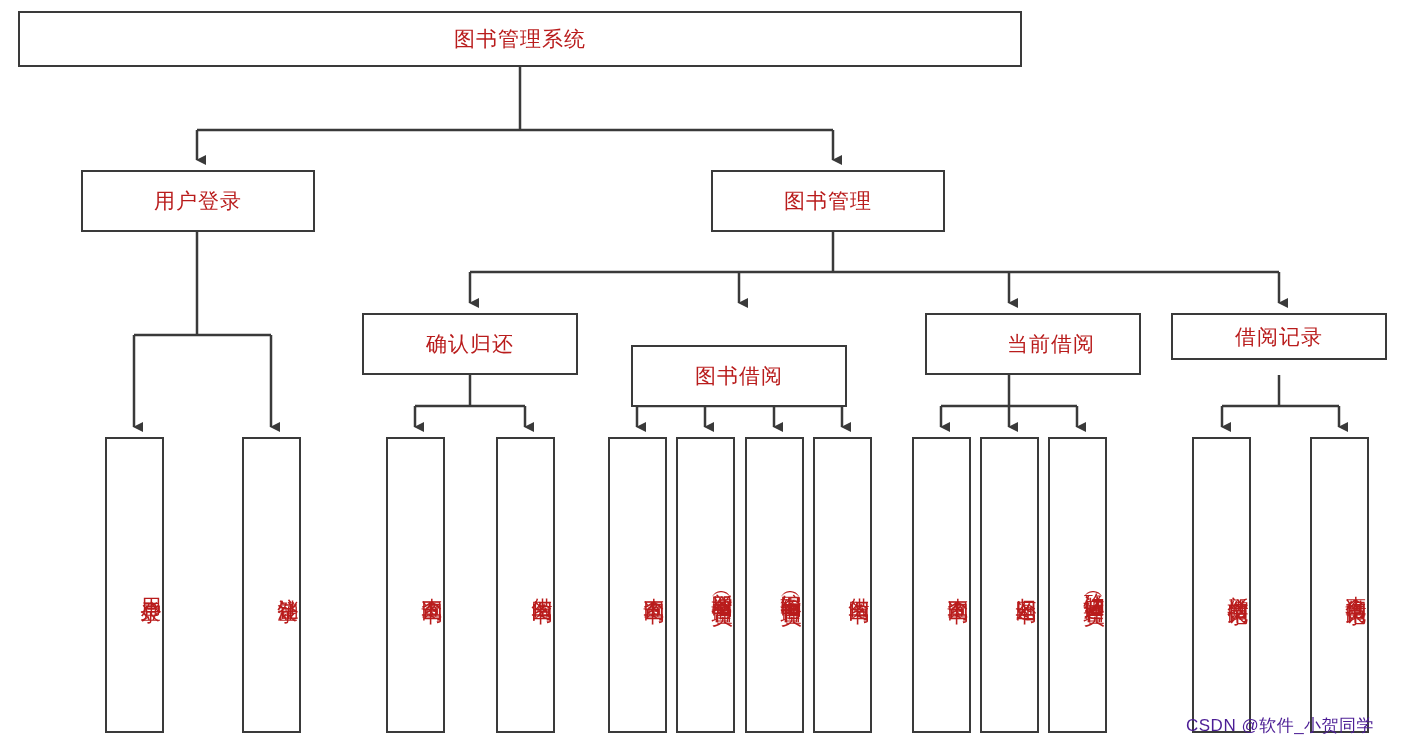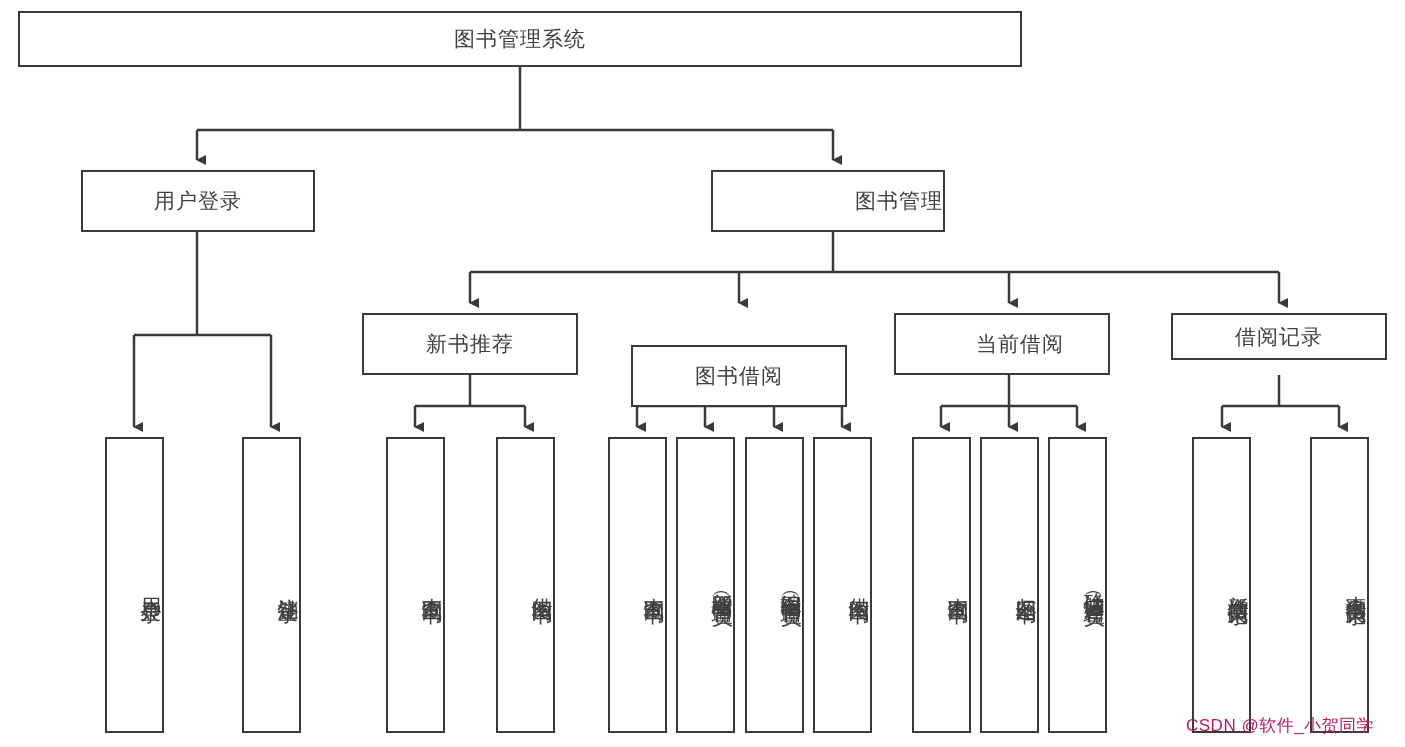--- a/index.html
+++ b/index.html
@@ -25,21 +25,21 @@
     height: 747px;
   }
   .node {
     position: absolute;
     box-sizing: border-box;
     background: #ffffff;
     border: 2px solid #3a3a3a;
     display: flex;
     align-items: center;
     justify-content: center;
-    color: #404040;
+    color: #b91c1c;
     z-index: 2;
   }
   .node.h {
     font-size: 21px;
     letter-spacing: 1px;
   }
   .node.v {
     font-size: 21px;
     writing-mode: vertical-rl;
     text-orientation: upright;
@@ -53,21 +53,21 @@
     writing-mode: vertical-rl;
     text-orientation: upright;
     line-height: 1.05;
     white-space: nowrap;
   }
   #watermark {
     position: absolute;
     left: 1186px;
     top: 714px;
     font-size: 17px;
-    color: #be185d;
+    color: #4c1d95;
     letter-spacing: 0.5px;
     white-space: nowrap;
     z-index: 5;
   }
 </style>
 </head>
 <body>
 
 <div id="diagram-root">
 
@@ -121,31 +121,31 @@
     </g>
   </svg>
 
   <div class="node h" style="left:18px; top:11px; width:1004px; height:56px;">
     <span>图书管理系统</span>
   </div>
 
   <div class="node h" style="left:81px; top:170px; width:234px; height:62px;">
     <span>用户登录</span>
   </div>
-  <div class="node h" style="left:711px; top:170px; width:234px; height:62px;justify-content:flex-end;">
+  <div class="node h" style="left:711px; top:170px; width:234px; height:62px;">
     <span>图书管理</span>
   </div>
 
   <div class="node h" style="left:362px; top:313px; width:216px; height:62px;">
-    <span>新书推荐</span>
+    <span>确认归还</span>
   </div>
   <div class="node h" style="left:631px; top:313px; width:216px; height:62px;margin-top:32px;">
     <span>图书借阅</span>
   </div>
-  <div class="node h" style="left:894px; top:313px; width:216px; height:62px;padding-left:36px;">
+  <div class="node h" style="left:925px; top:313px; width:216px; height:62px;padding-left:36px;">
     <span>当前借阅</span>
   </div>
   <div class="node h" style="left:1171px; top:313px; width:216px; height:47px;">
     <span>借阅记录</span>
   </div>
 
   <div class="node v" style="left:105px; top:437px; width:59px; height:296px;">
     <span class="vtext">用户登录</span>
   </div>
   <div class="node v" style="left:242px; top:437px; width:59px; height:296px;">

